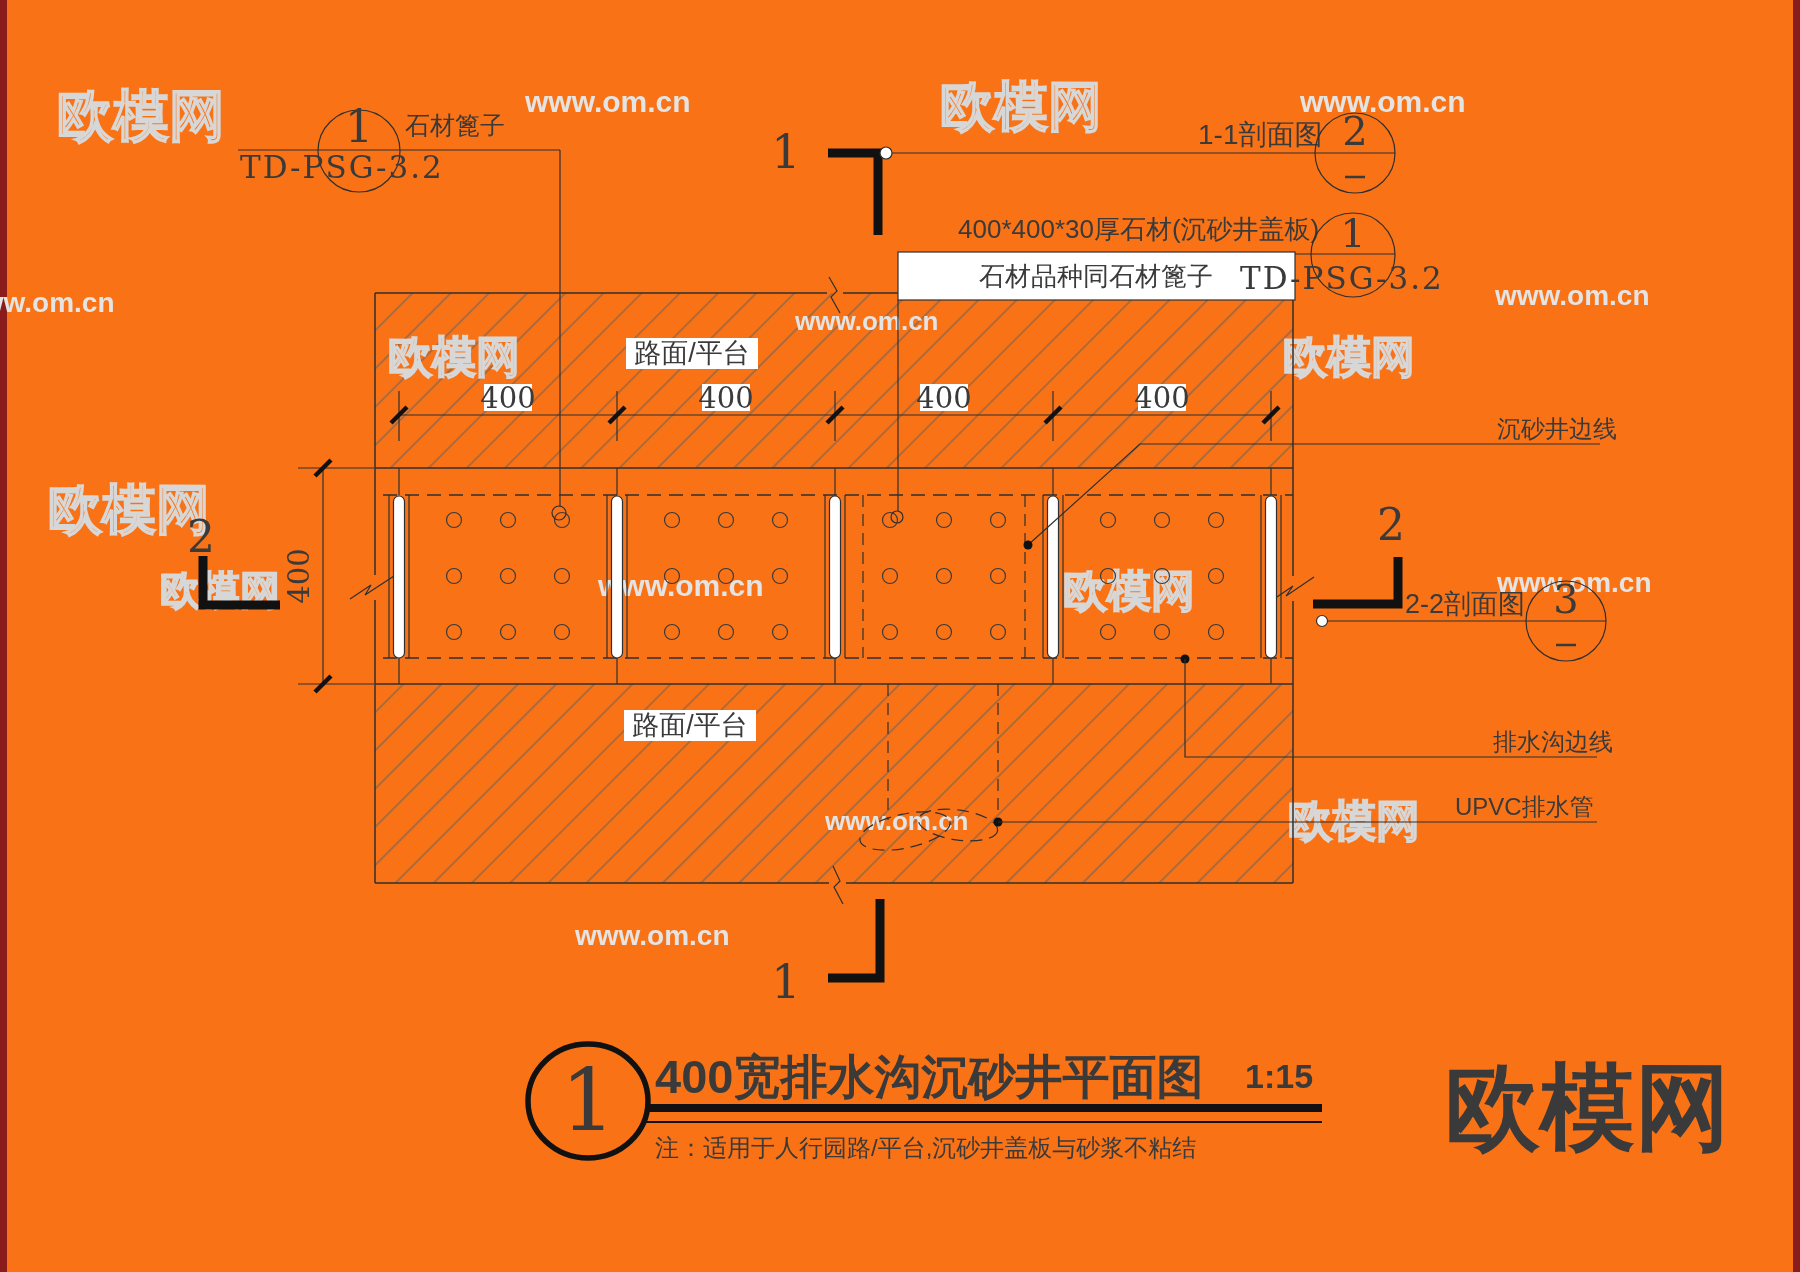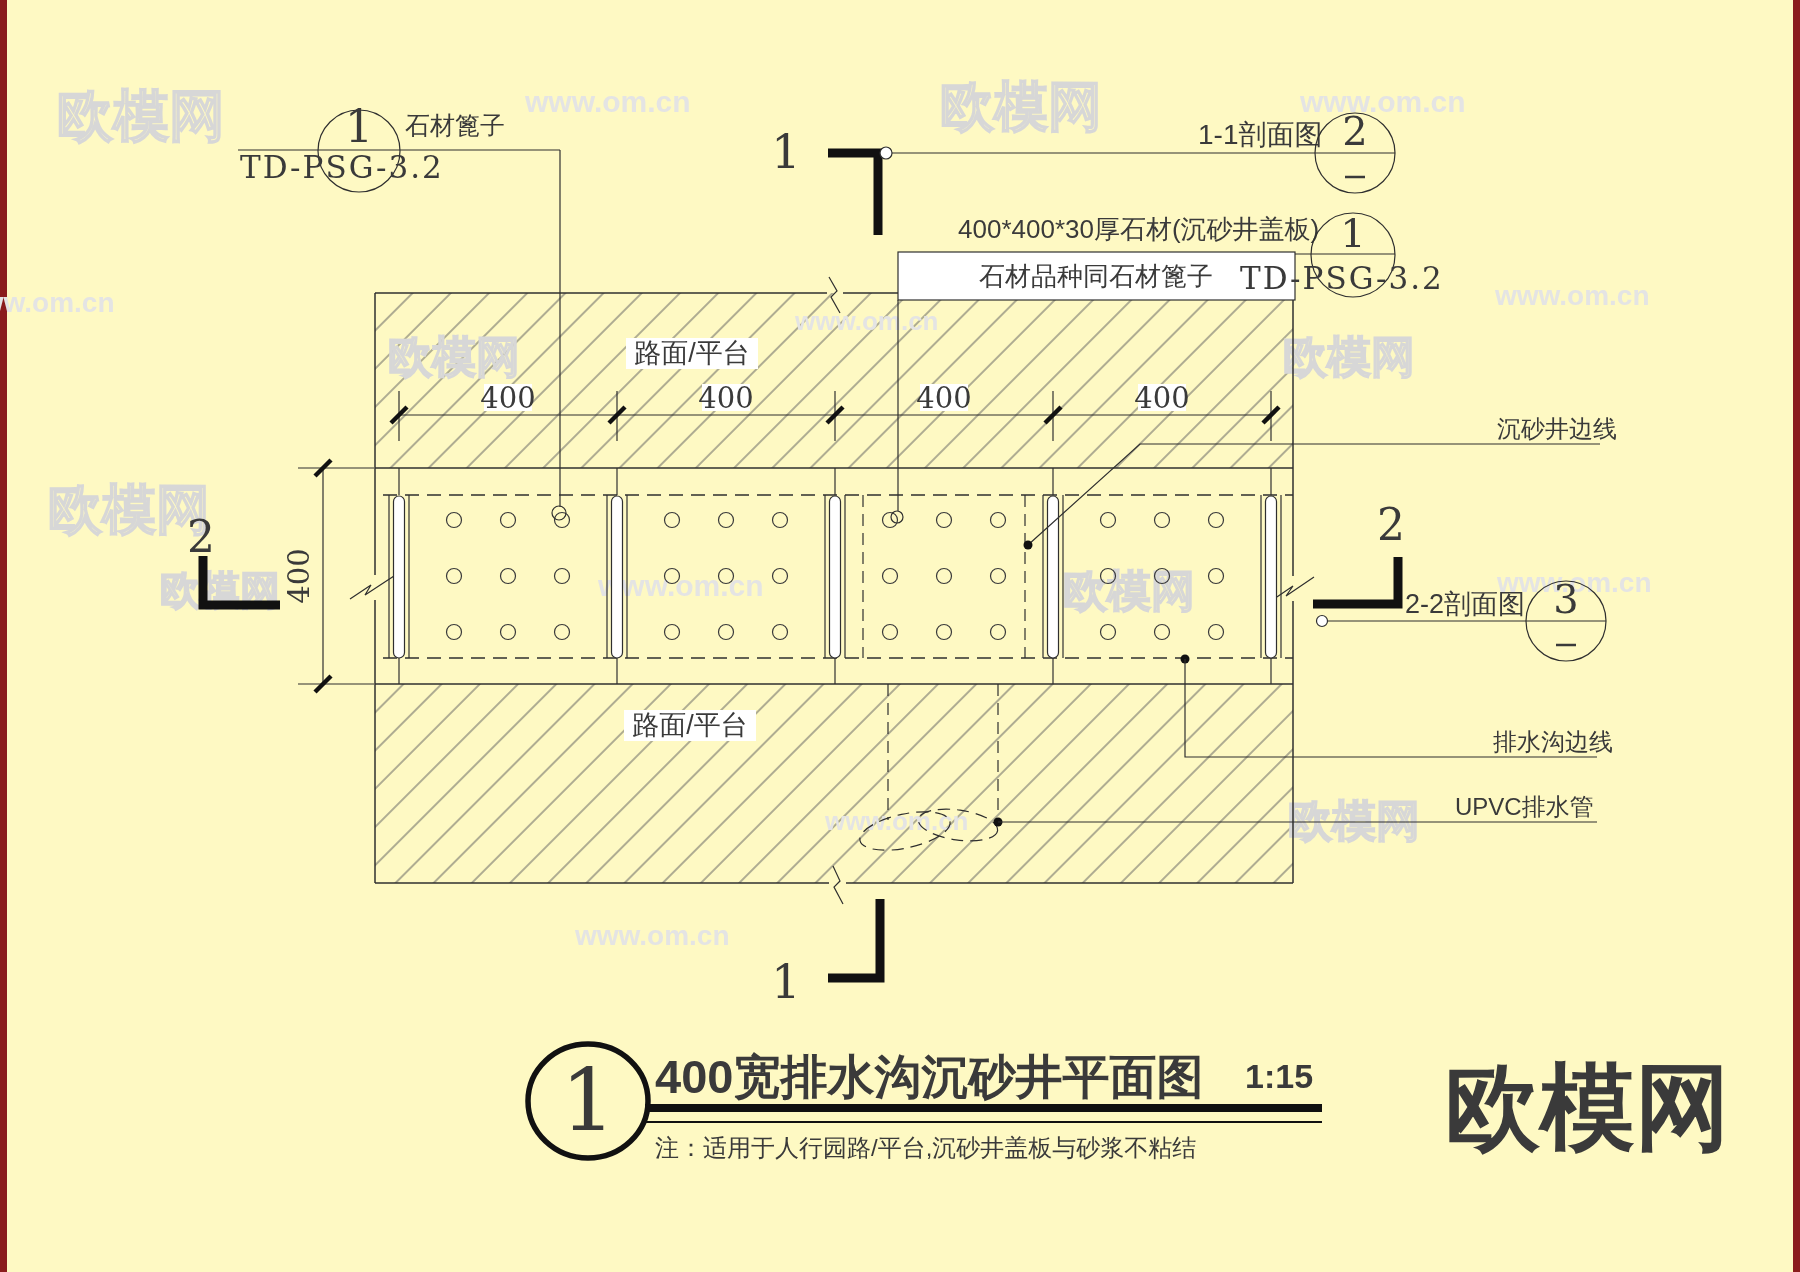--- a/index.html
+++ b/index.html
@@ -1,16 +1,16 @@
 <!DOCTYPE html>
 <html><head>
 <meta charset="utf-8">
 <style>
   html,body{margin:0;padding:0;background:#ffffff;}
-  .page{position:relative;width:1800px;height:1272px;background:#fef9c3;overflow:hidden;}
+  .page{position:relative;width:1800px;height:1272px;background:#f97316;overflow:hidden;}
   svg{display:block;}
   text{font-family:"Liberation Sans","DejaVu Sans",sans-serif;fill:#3a3a3a;}
   .cad-serif{font-family:"DejaVu Serif","Liberation Serif",serif;}
   .thin{stroke:#2f2f2f;stroke-width:1.2;fill:none;}
   .thin2{stroke:#2f2f2f;stroke-width:1.5;fill:none;}
   .thick{stroke:#111;stroke-width:9;fill:none;}
   .dash{stroke:#2f2f2f;stroke-width:1.3;fill:none;stroke-dasharray:14 8;}
   .dash2{stroke:#2f2f2f;stroke-width:1.2;fill:none;stroke-dasharray:12 7;}
   .tick{stroke:#111;stroke-width:4.5;}
   .wm-outline{font-weight:bold;fill:none;stroke:#d7d7d7;stroke-width:1.6;}

